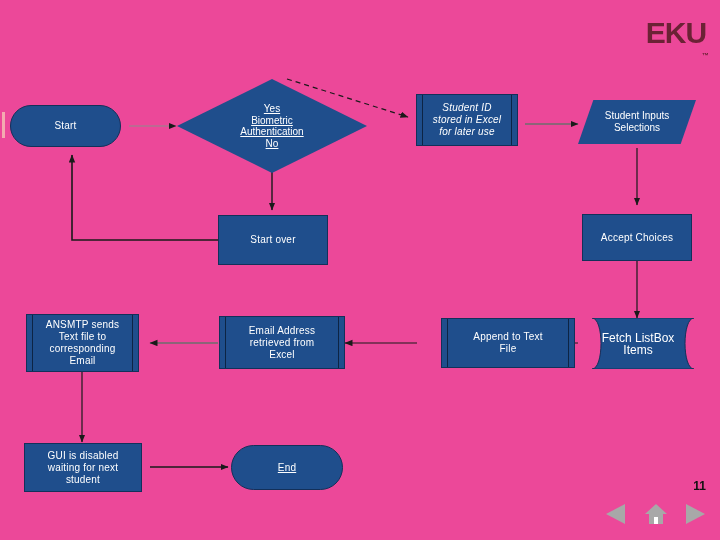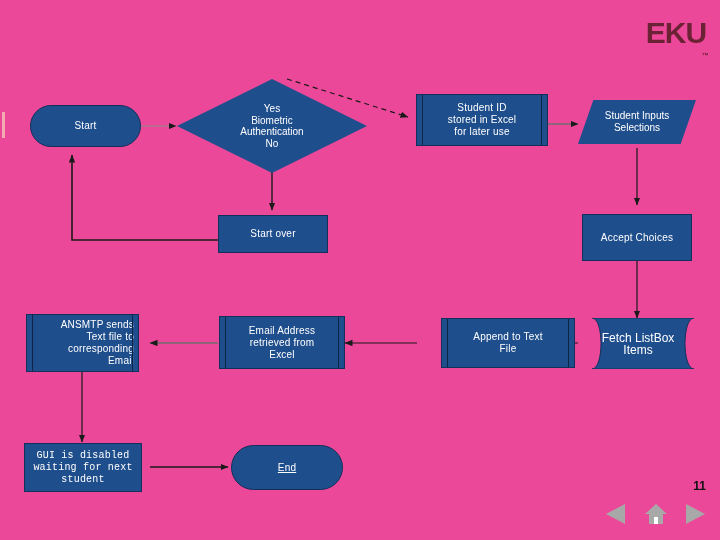--- a/index.html
+++ b/index.html
@@ -102,20 +102,21 @@
     width: 100%;
     height: 100%;
     display: flex;
     align-items: center;
     justify-content: center;
     color: #ffffff;
     font-size: 10px;
     line-height: 11.5px;
     text-align: center;
     white-space: pre-line;
+    text-decoration: underline;
   }
 
   
   .shape.predefined::before,
   .shape.predefined::after {
     content: "";
     position: absolute;
     top: 0;
     bottom: 0;
     width: 0;
@@ -268,45 +269,45 @@
 
     <line x1="218" y1="343" x2="150" y2="343" stroke="#6e6e6e" stroke-width="1.6" marker-end="url(#ah)"></line>
 
     <line x1="82" y1="372" x2="82" y2="442" stroke="#1a1a1a" stroke-width="1.2" marker-end="url(#ah)"></line>
 
     <line x1="150" y1="467" x2="228" y2="467" stroke="#1a1a1a" stroke-width="1.4" marker-end="url(#ah)"></line>
   </svg>
 
   <div id="edge-tick"></div>
 
-  <div class="shape terminator" style="left:30px; top:105px; width:111px; height:42px;">
+  <div class="shape terminator" style="left:10px; top:105px; width:111px; height:42px;">
     <span class="lbl">Start</span>
   </div>
 
   <div class="diamond-wrap" style="left:177px; top:79px; width:190px; height:94px;">
     <div class="diamond-bg"></div>
     <div class="diamond-lbl">Yes
 Biometric
 Authentication
 No</div>
   </div>
 
-  <div class="shape predefined" style="left:416px; top:94px; width:132px; height:52px;">
+  <div class="shape predefined" style="left:416px; top:94px; width:102px; height:52px;font-style:italic;">
     <span class="lbl">Student ID
 stored in Excel
 for later use</span>
   </div>
 
   <div class="para-wrap" style="left:578px; top:100px; width:118px; height:44px;">
     <div class="para-bg"></div>
     <div class="para-lbl">Student Inputs
 Selections</div>
   </div>
 
-  <div class="shape" style="left:218px; top:215px; width:110px; height:38px;">
+  <div class="shape" style="left:218px; top:215px; width:110px; height:50px;">
     <span class="lbl">Start over</span>
   </div>
 
   <div class="shape" style="left:582px; top:214px; width:110px; height:47px;">
     <span class="lbl">Accept Choices</span>
   </div>
 
   <div class="stored-wrap" style="left:578px; top:318px; width:116px; height:51px;">
     <svg width="116" height="51" viewBox="0 0 116 51">
       <path d="M14,0 H116 C104,0 104,51 116,51 H14 C26,51 26,0 14,0 Z" fill="#1f4e8c" stroke="#13305a" stroke-width="1"></path>
@@ -319,28 +320,28 @@
     <span class="lbl">Append to Text
 File</span>
   </div>
 
   <div class="shape predefined" style="left:219px; top:316px; width:126px; height:53px;">
     <span class="lbl">Email Address
 retrieved from
 Excel</span>
   </div>
 
-  <div class="shape predefined" style="left:26px; top:314px; width:113px; height:58px;text-align:right;">
+  <div class="shape predefined" style="left:26px; top:314px; width:113px; height:58px;">
     <span class="lbl">ANSMTP sends
 Text file to
 corresponding
 Email</span>
   </div>
 
-  <div class="shape" style="left:24px; top:443px; width:118px; height:49px;font-family:Liberation Mono, monospace;">
+  <div class="shape" style="left:24px; top:443px; width:118px; height:49px;">
     <span class="lbl">GUI is disabled
 waiting for next
 student</span>
   </div>
 
   <div class="shape terminator" style="left:231px; top:445px; width:112px; height:45px;text-decoration:underline;">
     <span class="lbl">End</span>
   </div>
 
   <div id="page-number">11</div>

